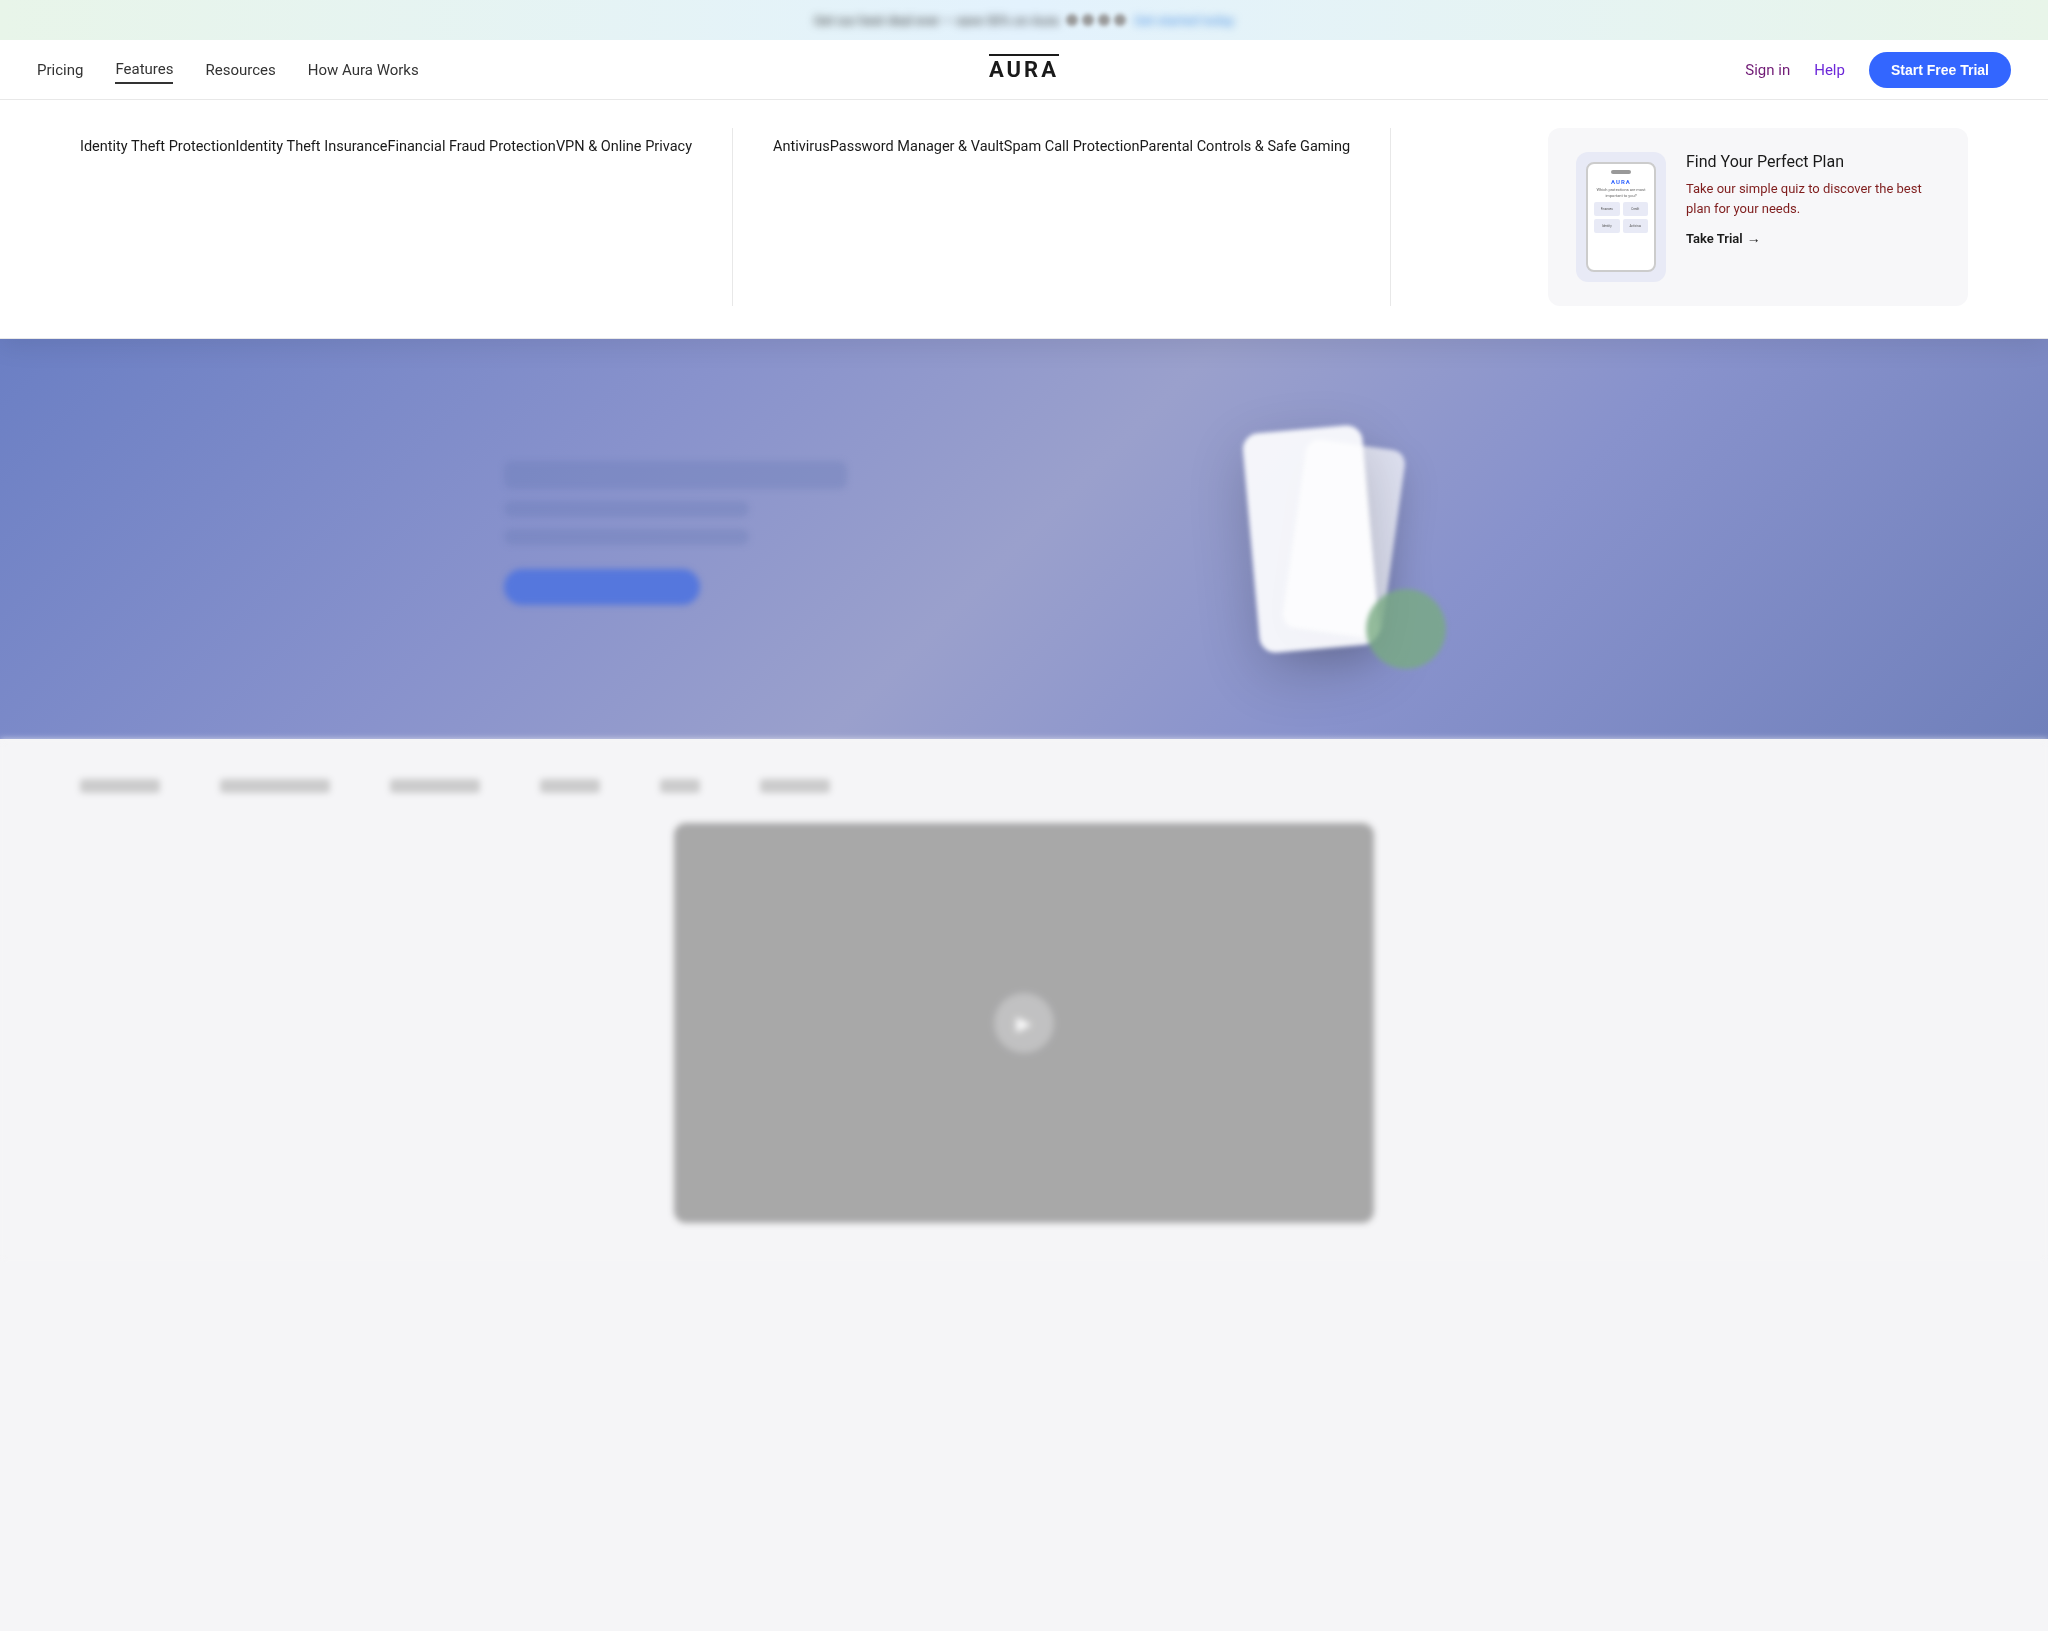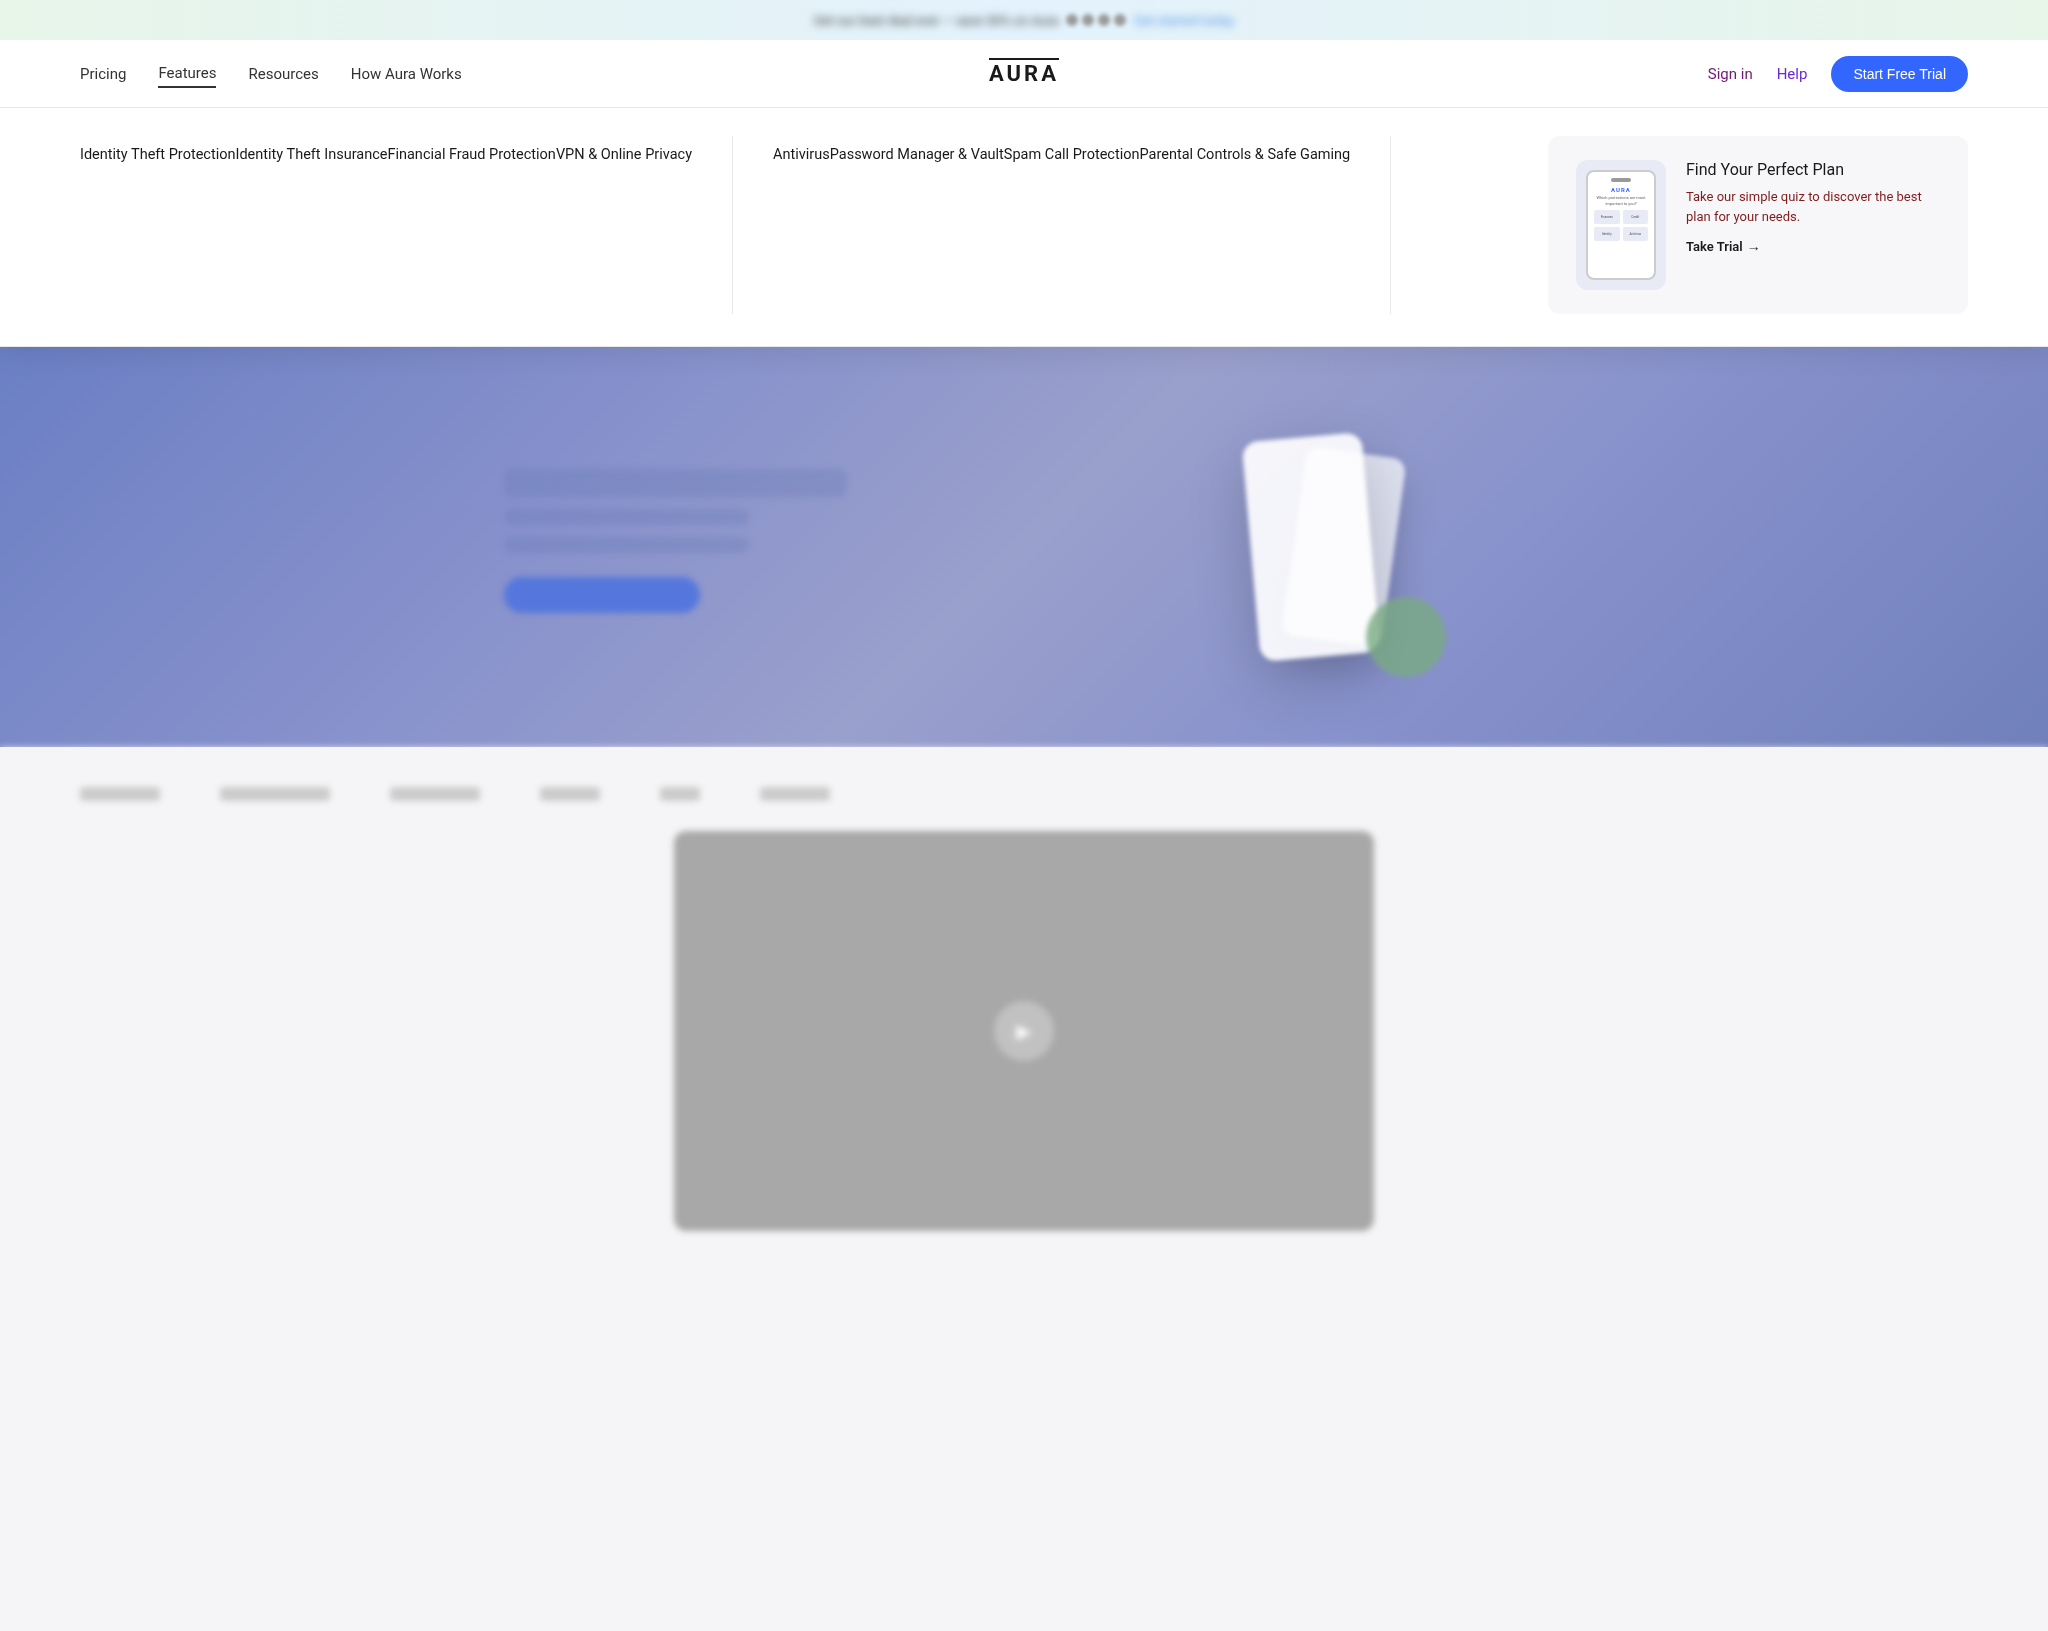--- a/index.html
+++ b/index.html
@@ -30,22 +30,22 @@
       display: flex; gap: 4px;
     }
     .announcement-dots span {
       width: 12px; height: 12px; border-radius: 50%; background: #999; filter: blur(2px);
     }
 
     
     .navbar {
       background: #fff;
       border-bottom: 1px solid #e8e8e8;
-      padding: 0 80px;
-      height: 68px;
+      padding: 0 37px;
+      height: 60px;
       display: flex;
       align-items: center;
       justify-content: space-between;
       position: relative;
       z-index: 100;
     }
     .nav-left {
       display: flex;
       align-items: center;
       gap: 32px;
@@ -98,21 +98,21 @@
       color: #6d28d9;
       cursor: pointer;
     }
     .start-trial-btn {
       background: #3366ff;
       color: #fff;
       border: none;
       border-radius: 24px;
       padding: 10px 22px;
       font-size: 14px;
-      font-weight: 400;
+      font-weight: 700;
       cursor: pointer;
       white-space: nowrap;
     }
 
     
     .dropdown-menu {
       background: #fff;
       border-bottom: 1px solid #e8e8e8;
       padding: 28px 80px 32px;
       display: flex;

